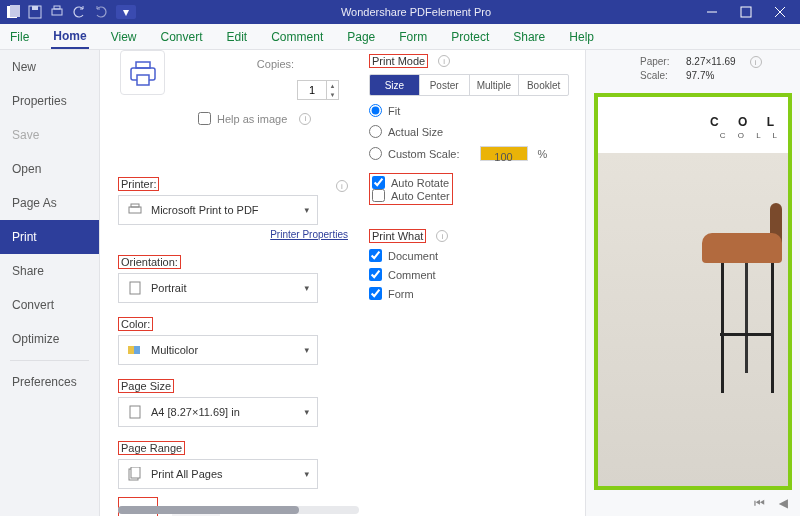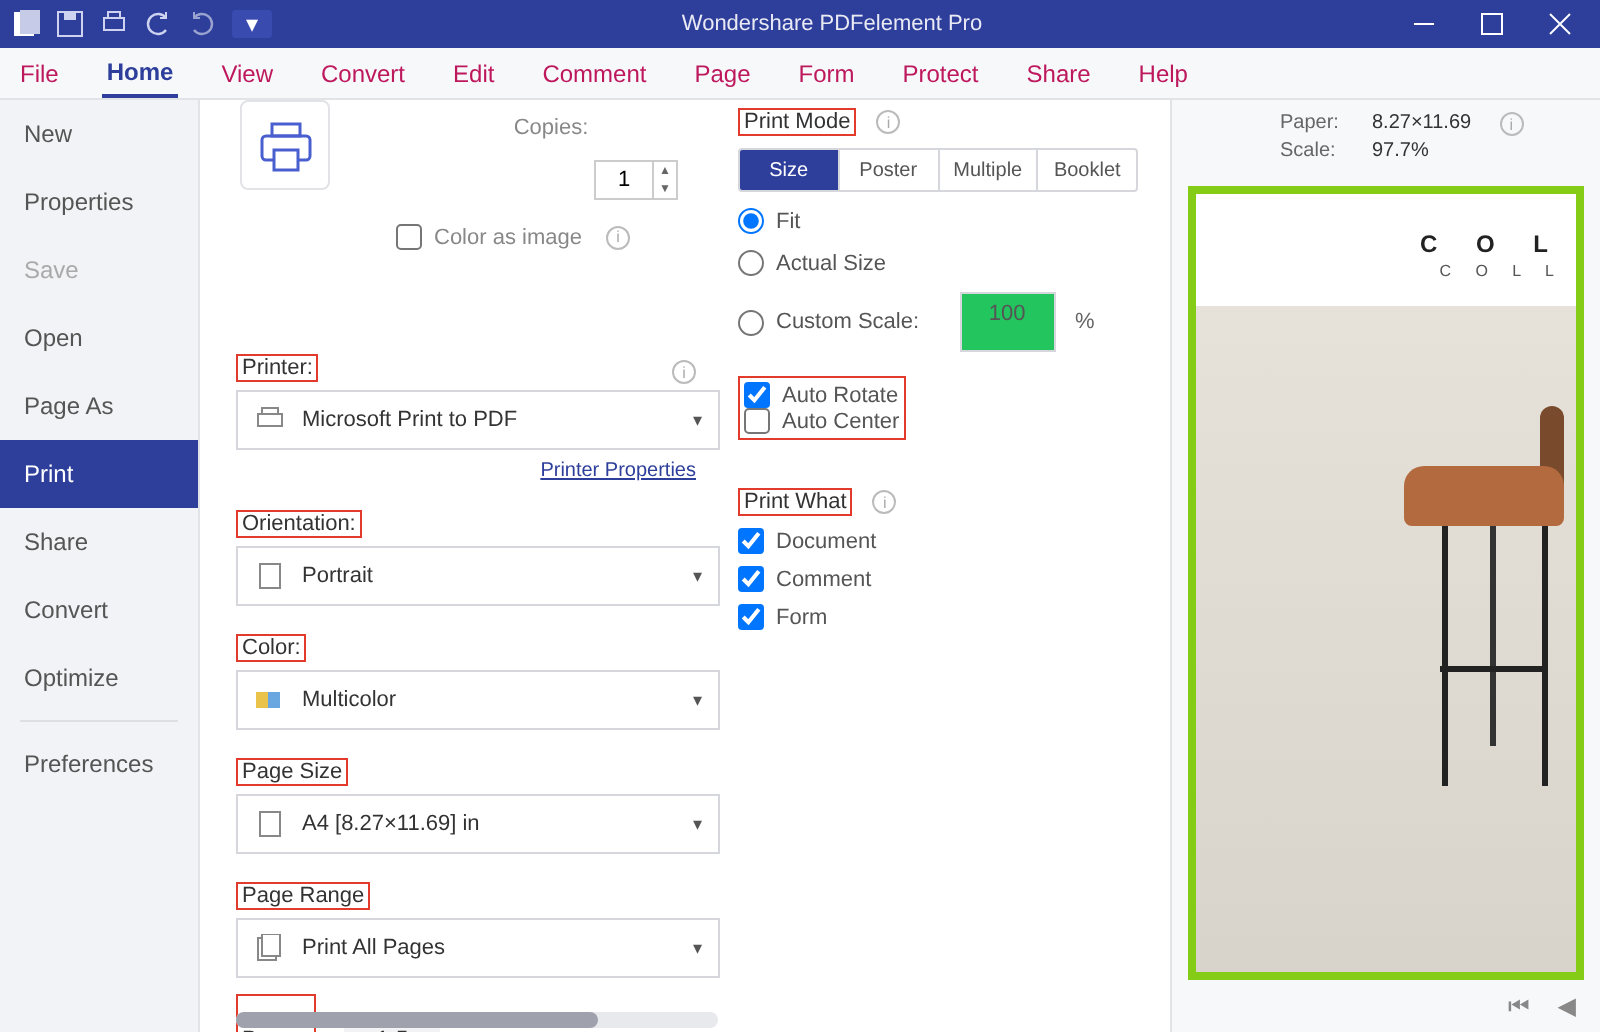--- a/index.html
+++ b/index.html
@@ -4,42 +4,42 @@
 <style>
   * { box-sizing: border-box; margin: 0; padding: 0; font-family: "Segoe UI", Arial, sans-serif; }
   body { width: 800px; height: 516px; overflow: hidden; background: #fff; font-size: 12px; color: #333; }
   .titlebar { height: 24px; background: #2d3e9b; display: flex; align-items: center; color: #fff; }
   .tb-left { display: flex; align-items: center; gap: 8px; padding-left: 6px; }
   .tb-left .ic { width: 14px; height: 14px; display: flex; align-items: center; justify-content: center; }
   .tb-center { flex: 1; text-align: center; font-size: 11px; color: #eaeaf5; }
   .tb-right { display: flex; align-items: center; gap: 2px; padding-right: 4px; }
   .tb-right .wbtn { width: 32px; height: 20px; display: flex; align-items: center; justify-content: center; }
   .menubar { height: 26px; background: #f7f8fa; border-bottom: 1px solid #e2e3e7; display: flex; align-items: center; padding: 0 8px; gap: 20px; }
-  .menubar .mitem { font-size: 12px; color: #be185d; padding: 4px 2px; }
+  .menubar .mitem { font-size: 12px; color: #15803d; padding: 4px 2px; }
   .menubar .mitem.active { color: #2d3e9b; border-bottom: 2px solid #2d3e9b; font-weight: 600; }
   .content { display: flex; height: calc(516px - 24px - 26px); }
   .sidebar { width: 100px; background: #f2f3f6; border-right: 1px solid #e2e3e7; }
   .sidebar .sitem { padding: 10px 12px; font-size: 12px; color: #555; }
   .sidebar .sitem.sel { background: #2d3e9b; color: #fff; font-weight: 500; }
   .sidebar .sitem.dis { color: #aaa; }
   .sidebar .divider { height: 1px; background: #dedfe3; margin: 4px 10px; }
   .mid { flex: 1; display: flex; overflow: hidden; }
   .col-settings { width: 265px; padding: 8px 12px 0 18px; position: relative; overflow: hidden; }
   .printer-card { width: 45px; height: 45px; border: 1px solid #e2e3e7; border-radius: 4px; display: flex; align-items: center; justify-content: center; position: absolute; left: 20px; top: 0px; }
   .copies-row { display: flex; align-items: center; gap: 10px; margin-left: 80px; margin-top: 0px; flex-direction: column; }
   .copies-row .lbl { color: #888; font-size: 11px; }
   .copies-input { width: 30px; height: 20px; border: 1px solid #ccc; text-align: center; font-size: 11px; }
   .spinner { width: 12px; height: 20px; border: 1px solid #ccc; border-left: none; display: flex; flex-direction: column; }
   .spinner .su, .spinner .sd { flex: 1; display: flex; align-items: center; justify-content: center; font-size: 6px; color: #666; }
   .ckrow { display: flex; align-items: center; gap: 6px; margin-left: 80px; margin-top: 12px; color: #888; font-size: 11px; }
   .ckrow input { margin: 0; }
   .info-icon { width: 12px; height: 12px; border: 1px solid #bbb; border-radius: 50%; font-size: 8px; color: #aaa; display: inline-flex; align-items: center; justify-content: center; margin-left: 6px; }
   .section-label { display: inline-block; border: 1.5px solid #e23b2c; padding: 0 2px; font-size: 11px; color: #333; margin-top: 14px; margin-bottom: 4px; }
   .first-sec { margin-top: 52px; }
-  .dropdown { width: 242px; height: 30px; border: 1px solid #d5d7dc; background: #fff; display: flex; align-items: center; padding: 0 8px; gap: 8px; position: relative; }
+  .dropdown { width: 200px; height: 30px; border: 1px solid #d5d7dc; background: #fff; display: flex; align-items: center; padding: 0 8px; gap: 8px; position: relative; }
   .dropdown .dd-icon { width: 16px; height: 16px; display: flex; align-items: center; justify-content: center; color: #777; }
   .dropdown .dd-text { flex: 1; font-size: 11px; color: #333; }
   .dropdown .dd-chev { font-size: 9px; color: #555; }
   .linkrow { text-align: right; width: 230px; margin-top: 2px; }
   .linkrow a { font-size: 10px; color: #2d3e9b; text-decoration: underline; }
   .pages-row { display: flex; align-items: center; gap: 14px; margin-top: 8px; }
   .pages-row .plbl { border: 1.5px solid #e23b2c; padding: 16px 2px; font-size: 11px; }
   .pages-row .pval { font-size: 11px; background:#f3f3f5; padding:2px 16px; border-radius:2px; }
   .pages-row .psel { width: 160px; height: 22px; border: 1px solid #d5d7dc; font-size: 11px; padding: 0 4px; background: #fff; display:flex; align-items:center; justify-content:space-between; }
   .hscroll { position: absolute; bottom: 2px; left: 18px; right: 6px; height: 8px; background: #e8e9ec; border-radius: 4px; }
@@ -47,21 +47,21 @@
 
   .col-mode { width: 220px; padding: 4px 8px 0 4px; }
   .mode-hdr { display: inline-block; border: 1.5px solid #e23b2c; padding: 0 2px; font-size: 11px; color: #333; }
   .mode-info-row { display:flex; align-items:center; gap:4px; }
   .mode-tabs { display: flex; border: 1px solid #d5d7dc; border-radius: 2px; margin-top: 6px; height: 22px; overflow: hidden; width: 200px; }
   .mode-tabs .mt { flex: 1; display: flex; align-items: center; justify-content: center; font-size: 10px; color: #555; border-right: 1px solid #d5d7dc; }
   .mode-tabs .mt:last-child { border-right: none; }
   .mode-tabs .mt.sel { background: #2d3e9b; color: #fff; }
   .radio-row { display: flex; align-items: center; gap: 6px; margin-top: 8px; font-size: 11px; color: #555; }
   .radio-row input { margin: 0; }
-  .scale-box { display: inline-block; width: 48px; height: 30px; border: 1px solid #d5d7dc; text-align: center; font-size: 11px; line-height: 20px; margin-left: 14px; background:#22c55e; }
+  .scale-box { display: inline-block; width: 48px; height: 15px; border: 1px solid #d5d7dc; text-align: center; font-size: 11px; line-height: 20px; margin-left: 14px; background:#eab308; }
   .pct { font-size: 11px; color: #666; margin-left: 4px; }
   .ck-group { border: 1.5px solid #e23b2c; padding: 2px 2px; display: inline-block; margin-top: 12px; }
   .ck-line { display: flex; align-items: center; gap: 6px; font-size: 11px; color: #555; }
   .subhdr { display: inline-block; border: 1.5px solid #e23b2c; padding: 0 2px; font-size: 11px; margin-top: 24px; }
   .pw-ck { display: flex; align-items: center; gap: 6px; font-size: 11px; color: #555; margin-top: 6px; }
 
   .col-preview { flex: 1; background: #f7f8fa; padding: 6px 8px 0 8px; border-left: 1px solid #e2e3e7; display: flex; flex-direction: column; }
   .pv-top { font-size: 10px; color: #666; }
   .pv-top .prow { display: flex; gap: 10px; margin-bottom: 2px; margin-left: 46px; }
   .pv-top .pk { width: 36px; }
@@ -181,21 +181,21 @@
         <div style="display:flex; margin-left:auto; margin-right:14px;">
           <input class="copies-input" value="1" style="">
           <div class="spinner">
               <div class="su">▲</div>
               <div class="sd">▼</div>
             </div>
         </div>
       </div>
       <div class="ckrow">
         <input type="checkbox" style="">
-        <span>Color as image</span>
+        <span>Help as image</span>
         <span class="info-icon">i</span>
       </div>
 
       <div style="display:flex; align-items:center; justify-content:space-between; width:230px;" class="first-sec">
         <span class="section-label" style="margin-top:0">Printer:</span>
         <span class="info-icon">i</span>
       </div>
       <div class="dropdown">
         <span class="dd-icon">
             <svg width="14" height="14">

